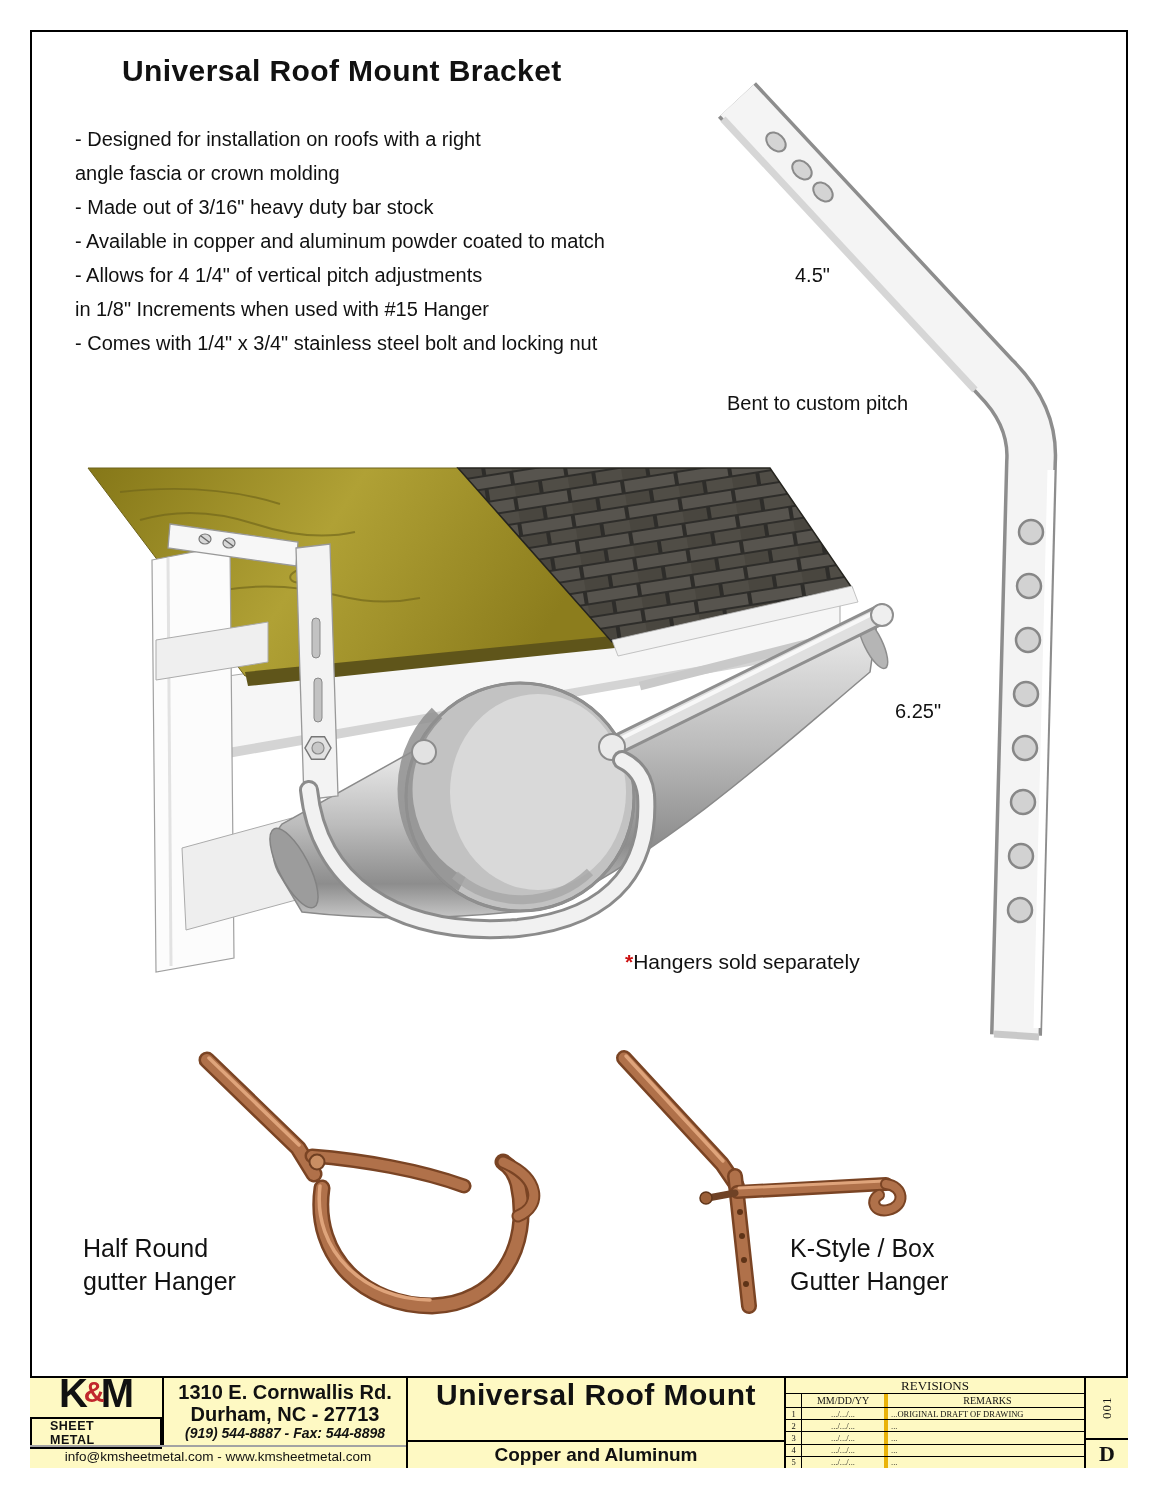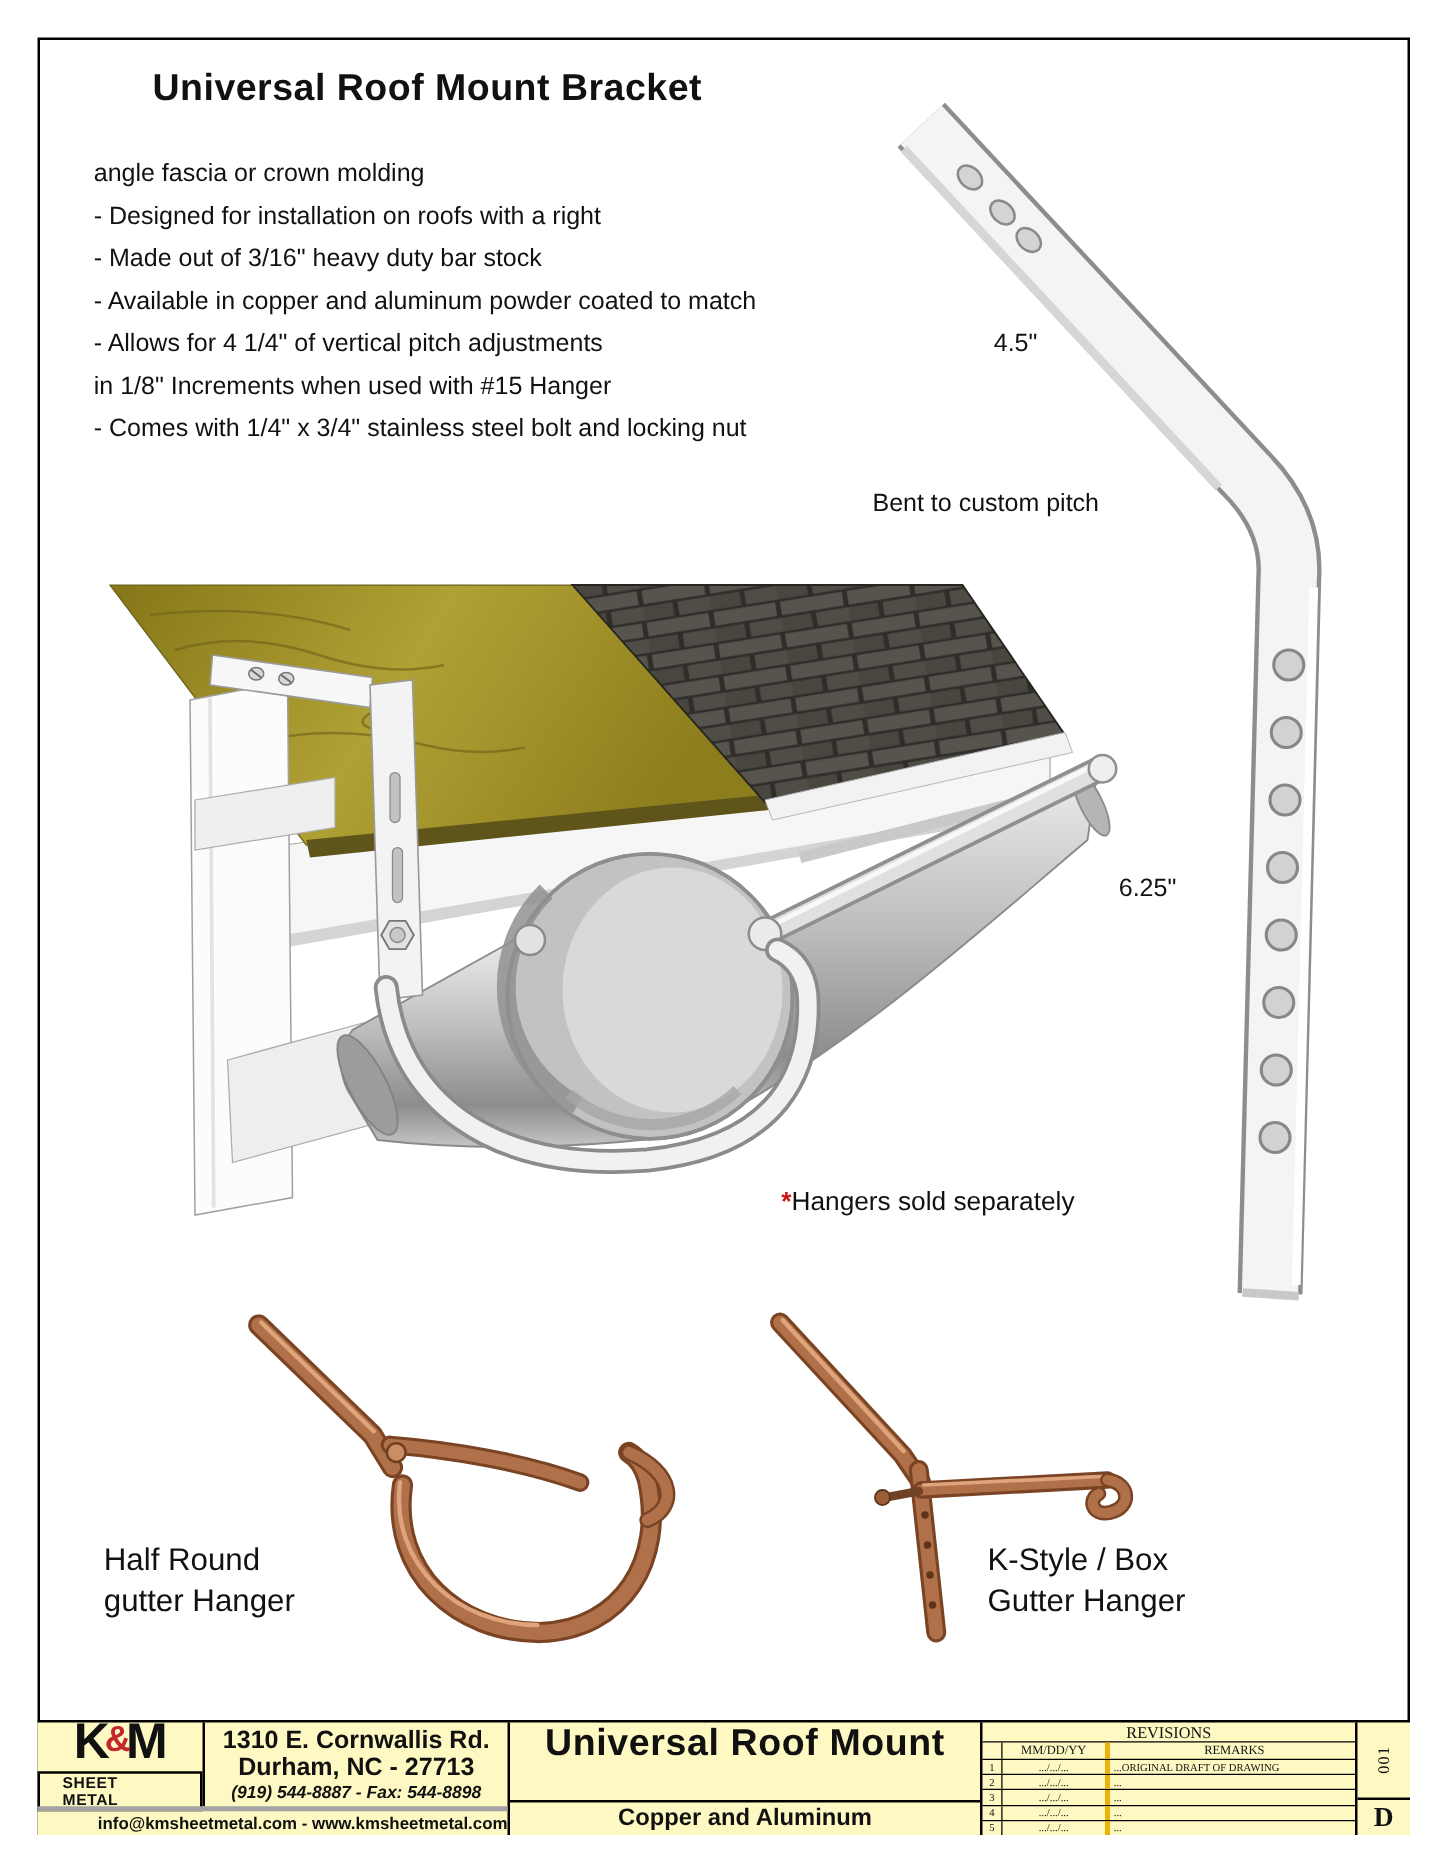--- a/index.html
+++ b/index.html
@@ -28,21 +28,21 @@
   }
   .f-left { width:378px; border-right:2px solid #000; box-sizing:border-box; display:flex; flex-direction:column; }
   .f-left-top { flex:1; display:flex; min-height:0; }
   .f-logo { width:134px; border-right:2px solid #000; box-sizing:border-box; display:flex; flex-direction:column; align-items:center; justify-content:center; }
   .logo-km { font-weight:bold; font-size:40px; line-height:36px; letter-spacing:-1px; }
   .logo-amp { color:#c1272d; font-size:29px; position:relative; top:-5px; margin:0 -3px; }
   .logo-sub { border:2px solid #000; font-size:12.5px; font-weight:bold; letter-spacing:0.5px; padding:0 18px; margin-top:2px; }
   .f-addr { flex:1; display:flex; flex-direction:column; justify-content:center; text-align:center; }
   .addr-big { font-size:20px; font-weight:bold; line-height:22px; }
   .addr-small { font-size:14px; font-weight:bold; line-height:17px;font-style:italic; }
-  .f-web { height:23px; border-top:4px solid #a3a3a3; box-sizing:border-box; text-align:right; font-size:13.5px; font-weight:bold; line-height:20px; }
+  .f-web { height:23px; border-top:2px solid #a3a3a3; box-sizing:border-box; text-align:center; font-size:13.5px; font-weight:normal; line-height:20px; }
   .f-center { flex:1; border-right:2px solid #000; box-sizing:border-box; display:flex; flex-direction:column;gap:28px; }
   .f-title { flex:1; display:flex; align-items:center; justify-content:center; font-size:30px; font-weight:bold; letter-spacing:0.5px; }
   .f-sub { height:28px; border-top:2px solid #000; box-sizing:border-box; display:flex; align-items:center; justify-content:center; font-size:19px; font-weight:bold; }
   .f-rev { width:300px; border-right:2px solid #000; box-sizing:border-box; font-family:"Liberation Serif", serif; display:flex; flex-direction:column; }
   .rev-title { height:16px; line-height:15px; text-align:center; font-size:13px; border-bottom:1px solid #000; box-sizing:border-box; }
   .rev-head { display:flex; height:14px; border-bottom:1px solid #000; box-sizing:border-box; font-size:10px; }
   .rev-row { display:flex; flex:1; border-bottom:1px solid #000; box-sizing:border-box; font-size:8.5px; min-height:0; }
   .rev-row:last-child { border-bottom:none; }
   .rev-n { width:16px; border-right:1px solid #000; box-sizing:border-box; display:flex; align-items:center; justify-content:center; }
   .rev-date { width:86px; border-right:4px solid #eab308; box-sizing:border-box; display:flex; align-items:center; justify-content:center; }
@@ -196,31 +196,31 @@
       <circle cx="742" cy="1236" r="3"></circle>
       <circle cx="744" cy="1260" r="3"></circle>
       <circle cx="746" cy="1284" r="3"></circle>
     </g>
   </g>
 </svg>
 
 <div class="abs doc-title">Universal Roof Mount Bracket</div>
 
 <div class="abs bullets">
+  <div>- Designed for installation on roofs with a right</div>
   <div>angle fascia or crown molding</div>
-  <div>- Designed for installation on roofs with a right</div>
   <div>- Made out of 3/16" heavy duty bar stock</div>
   <div>- Available in copper and aluminum powder coated to match</div>
   <div>- Allows for 4 1/4" of vertical pitch adjustments</div>
   <div>in 1/8" Increments when used with #15 Hanger</div>
   <div>- Comes with 1/4" x 3/4" stainless steel bolt and locking nut</div>
 </div>
 
 <div class="abs dim" style="left:795px; top:264px;">4.5"</div>
-<div class="abs dim" style="left:698px; top:392px;">Bent to custom pitch</div>
+<div class="abs dim" style="left:727px; top:392px;">Bent to custom pitch</div>
 <div class="abs dim" style="left:895px; top:700px;">6.25"</div>
 
 <div class="abs note">
   <span class="star">*</span><span>Hangers sold separately</span>
 </div>
 
 <div class="abs hanger-label" style="left:83px; top:1232px;">
   <div>Half Round</div>
   <div>gutter Hanger</div>
 </div>

